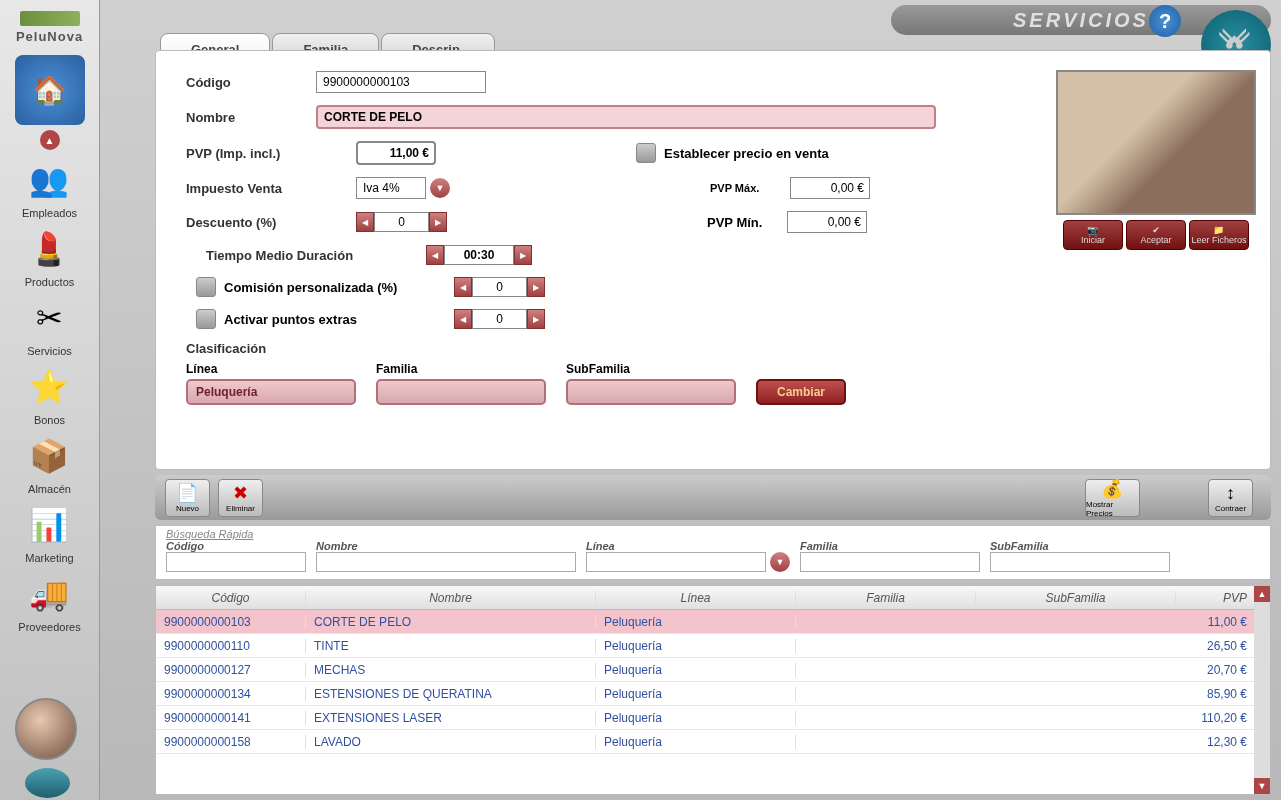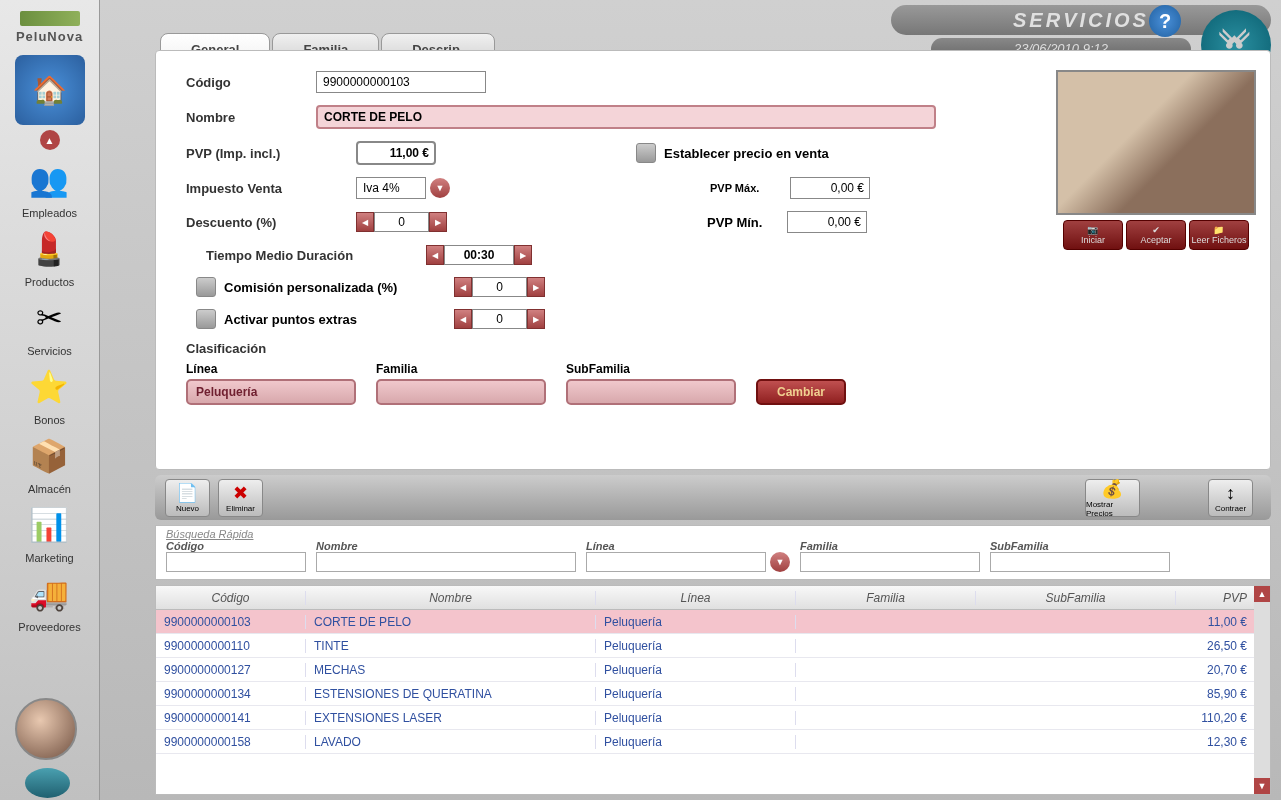--- a/index.html
+++ b/index.html
@@ -140,21 +140,20 @@
 
 <div class="main">
   <div class="top-bar">
     <div class="tabs">
       <div class="tab active">General</div>
       <div class="tab">Familia</div>
       <div class="tab">Descrip.</div>
     </div>
     <div class="title-banner">SERVICIOS</div>
     <div class="help-icon">?</div>
-    <div class="datetime">23/06/2010  9:12</div>
     <div class="corner-icon">
       <svg class="scissors" viewBox="0 0 24 24">
           <path fill="#ccc" d="M9.6 7.6L4 2v2l4.2 4.2-1 1L2 4v2l4.8 4.8c-.5.3-.8.9-.8 1.5 0 1.1.9 2 2 2s2-.9 2-2c0-.3-.1-.6-.2-.9l1.2-1.2 1.2 1.2c-.1.3-.2.6-.2.9 0 1.1.9 2 2 2s2-.9 2-2c0-.6-.3-1.2-.8-1.5L20 6V4l-5.2 5.2-1-1L18 4V2l-5.6 5.6L11 6.2 9.6 7.6z"></path>
         </svg>
     </div>
   </div>
 
   <div class="form-panel">
     <div class="form-row">
       <div class="form-label">Código</div>

